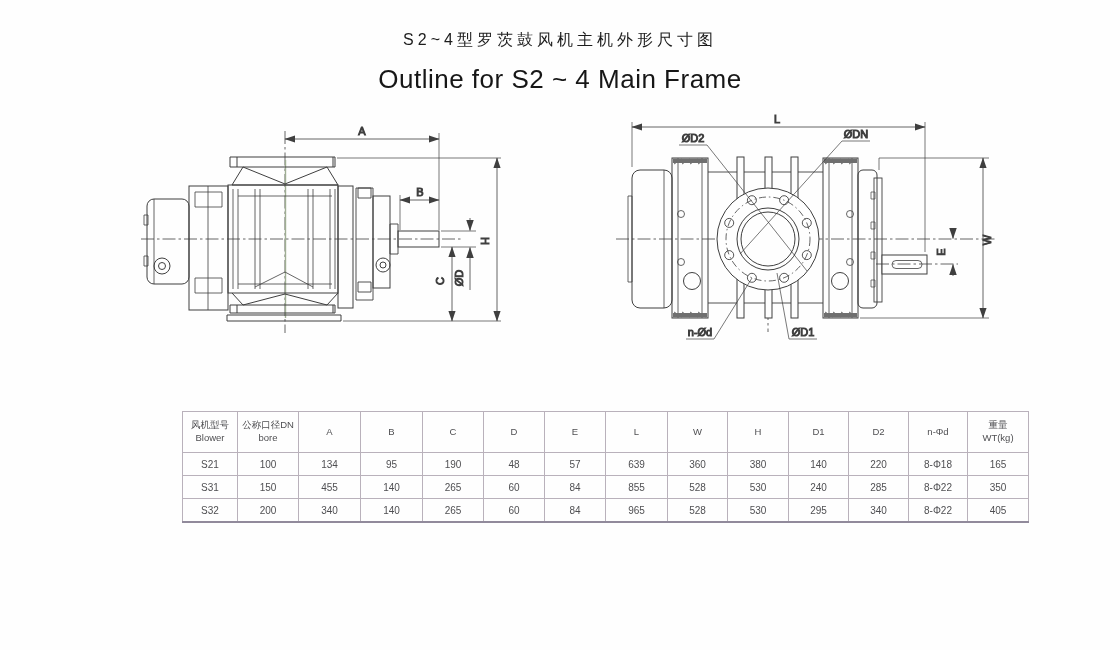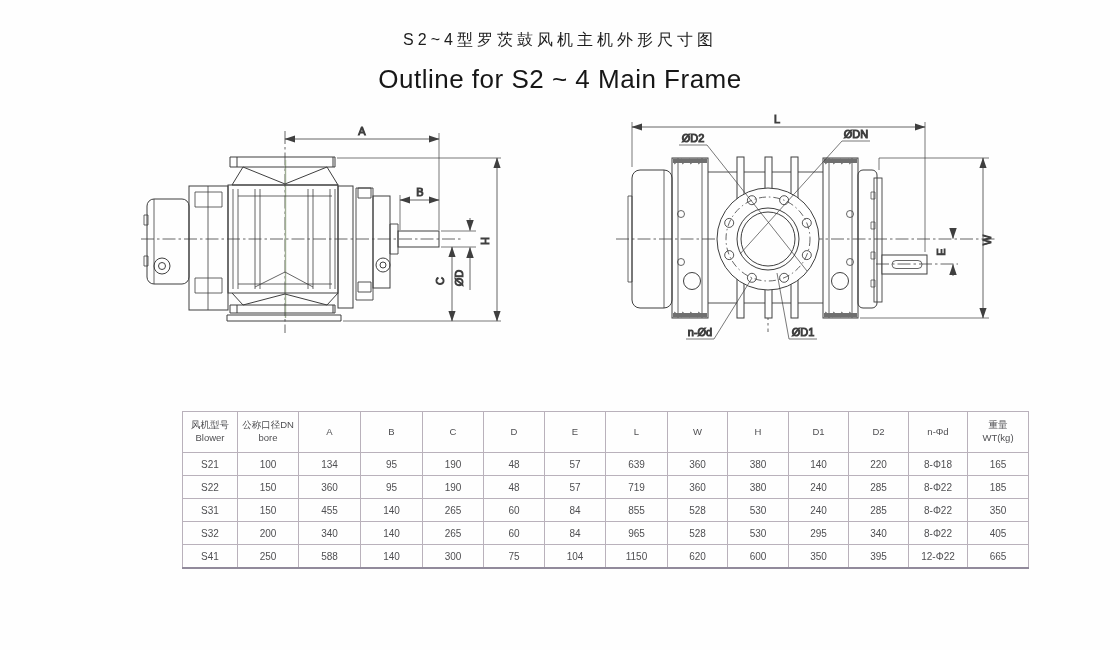--- a/index.html
+++ b/index.html
@@ -238,36 +238,20 @@
             <td>57</td>
             <td>639</td>
             <td>360</td>
             <td>380</td>
             <td>140</td>
             <td>220</td>
             <td>8-Φ18</td>
             <td>165</td>
           </tr>
           <tr>
-            <td>S22</td>
-            <td>150</td>
-            <td>360</td>
-            <td>95</td>
-            <td>190</td>
-            <td>48</td>
-            <td>57</td>
-            <td>719</td>
-            <td>360</td>
-            <td>380</td>
-            <td>240</td>
-            <td>285</td>
-            <td>8-Φ22</td>
-            <td>185</td>
-          </tr>
-          <tr>
             <td>S31</td>
             <td>150</td>
             <td>455</td>
             <td>140</td>
             <td>265</td>
             <td>60</td>
             <td>84</td>
             <td>855</td>
             <td>528</td>
             <td>530</td>
@@ -285,33 +269,17 @@
             <td>60</td>
             <td>84</td>
             <td>965</td>
             <td>528</td>
             <td>530</td>
             <td>295</td>
             <td>340</td>
             <td>8-Φ22</td>
             <td>405</td>
           </tr>
-          <tr>
-            <td>S41</td>
-            <td>250</td>
-            <td>588</td>
-            <td>140</td>
-            <td>300</td>
-            <td>75</td>
-            <td>104</td>
-            <td>1150</td>
-            <td>620</td>
-            <td>600</td>
-            <td>350</td>
-            <td>395</td>
-            <td>12-Φ22</td>
-            <td>665</td>
-          </tr>
         </tbody>
     </table>
   </div>
 
 </div>
 
 </body></html>

